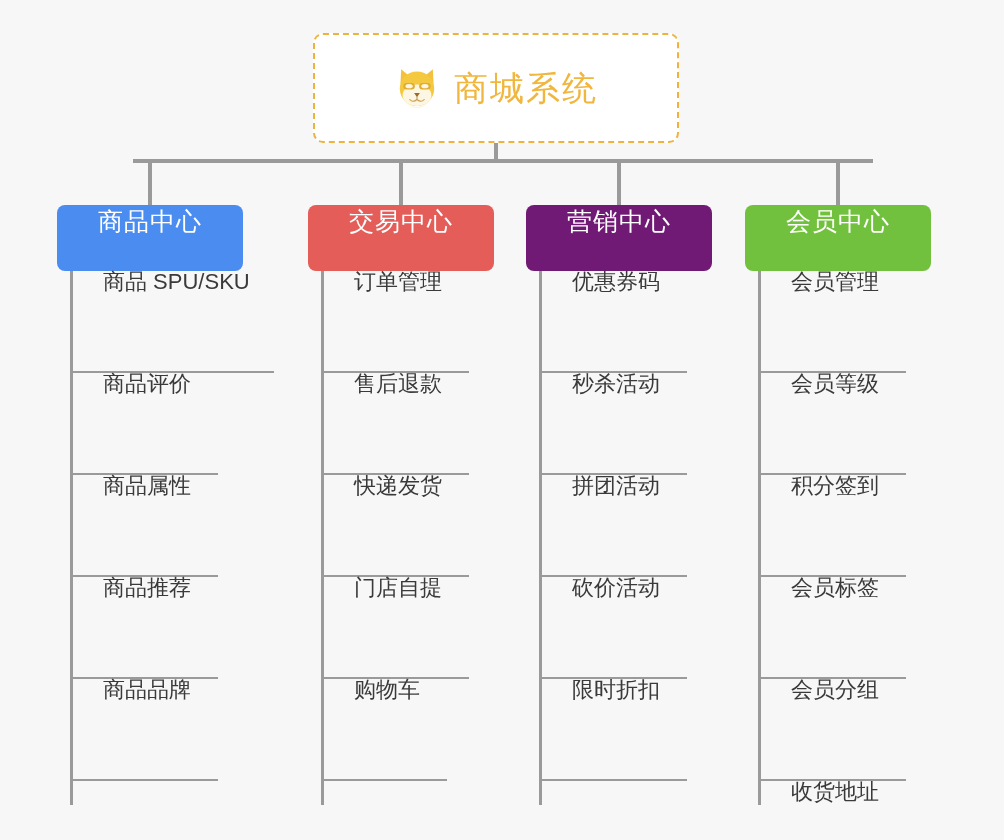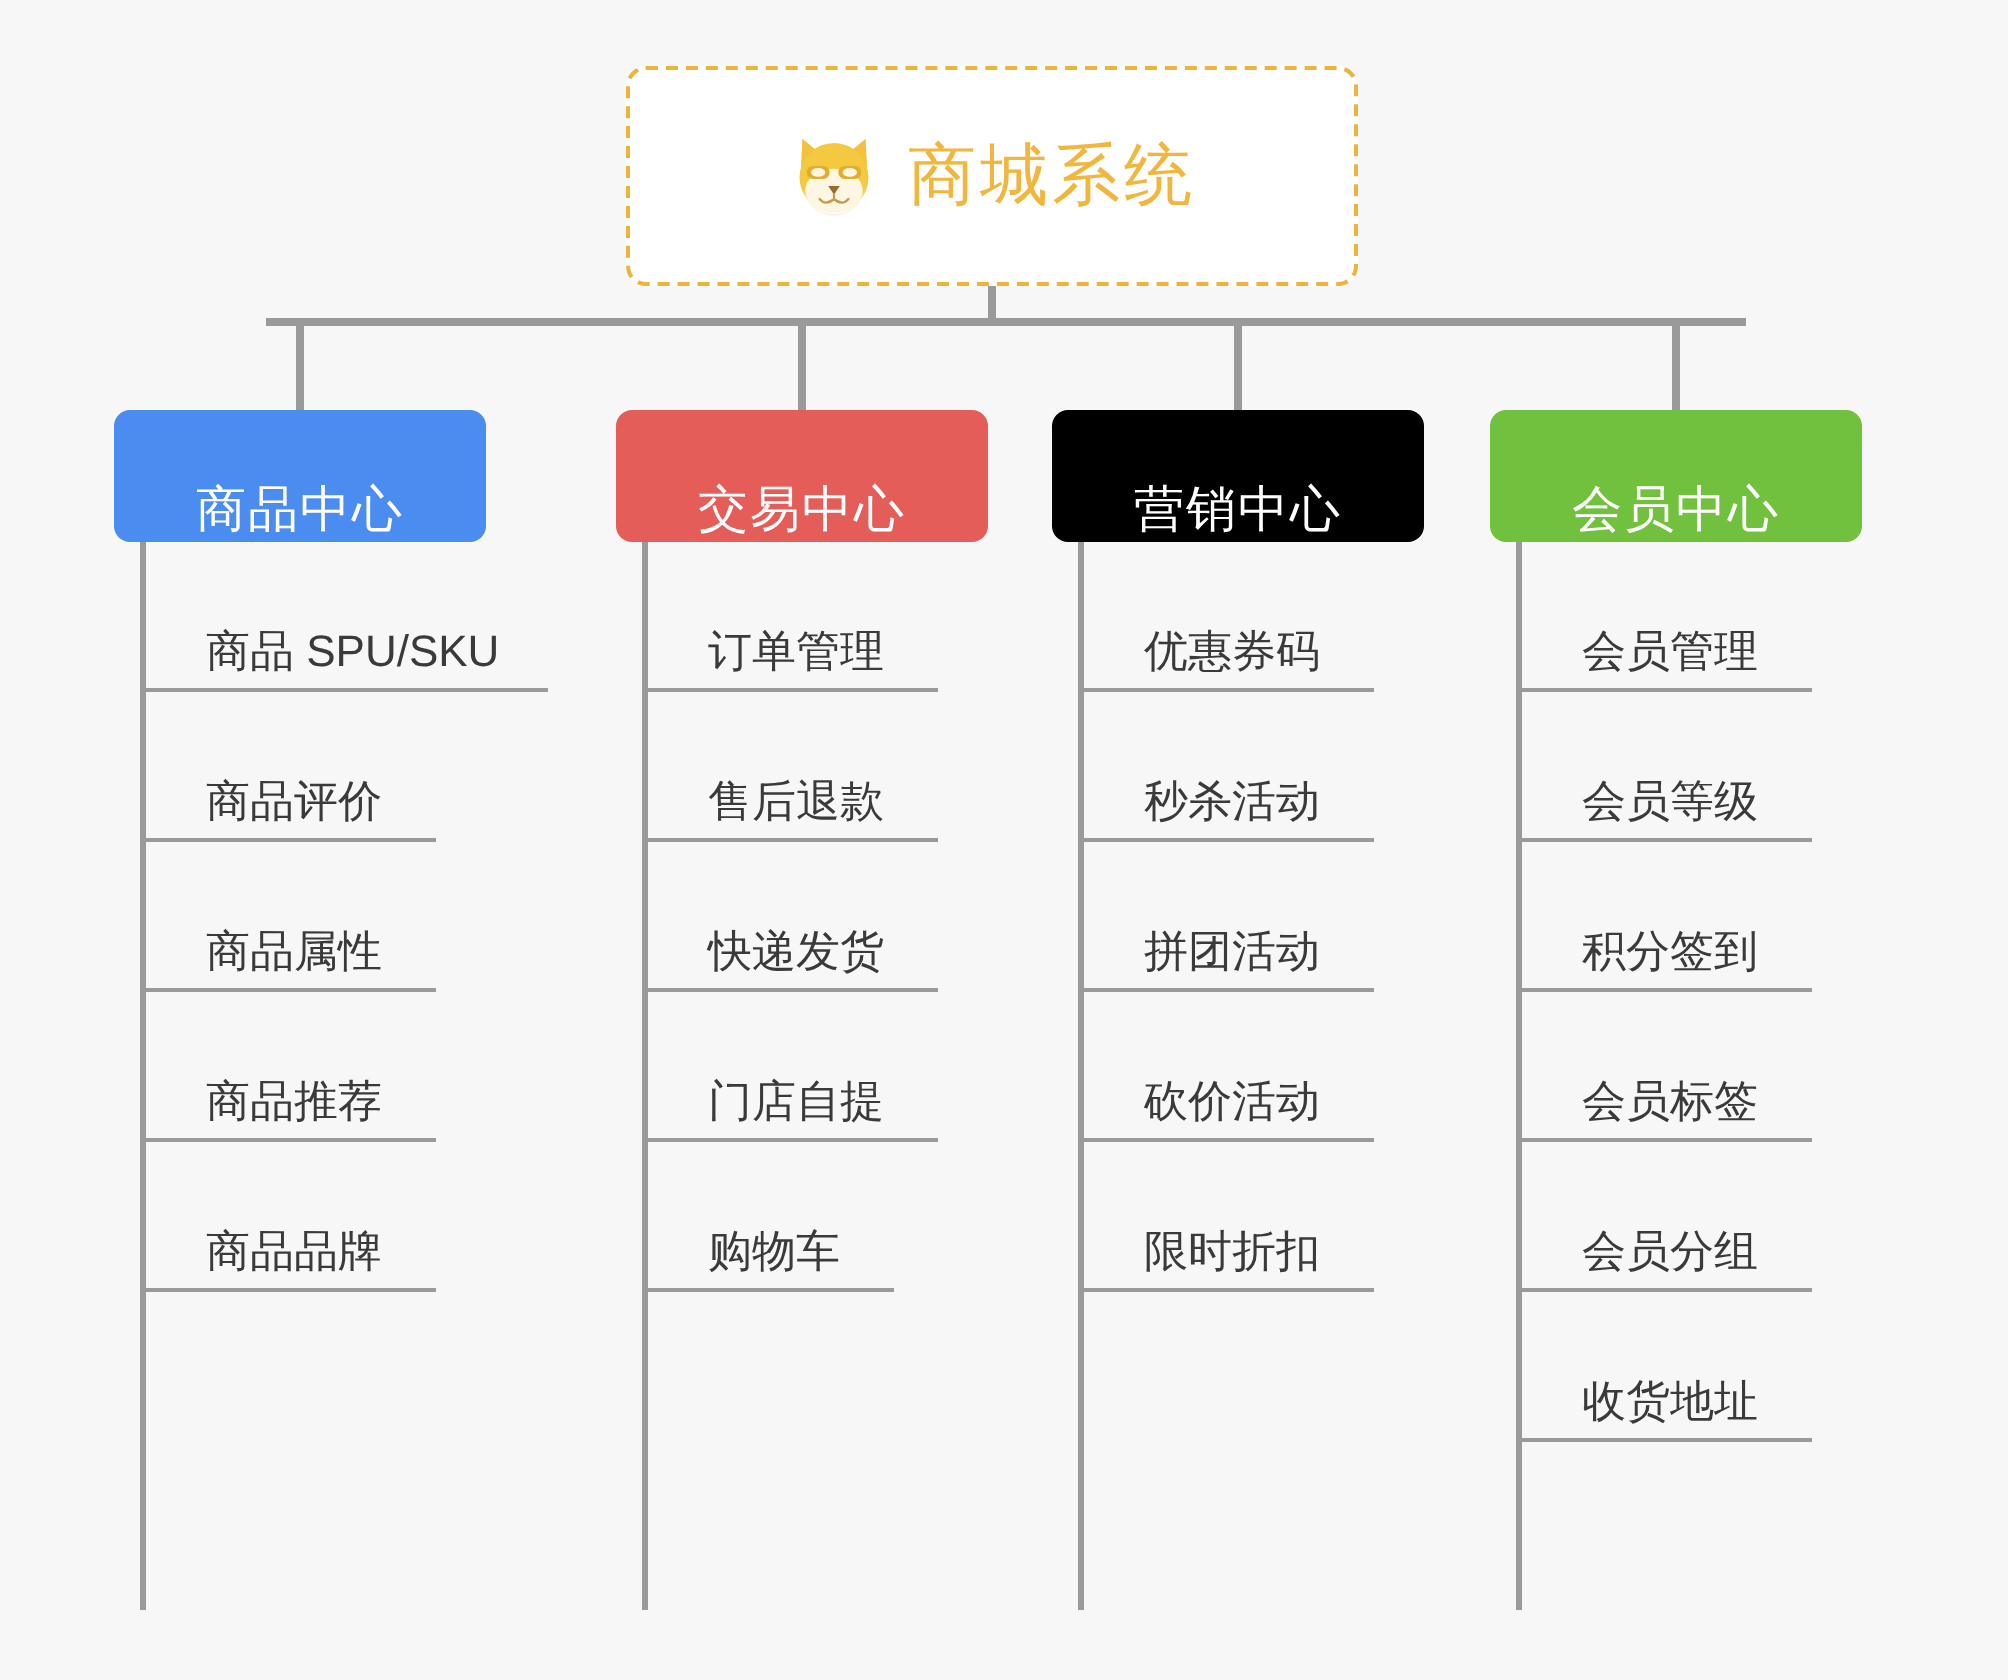--- a/index.html
+++ b/index.html
@@ -80,21 +80,21 @@
 
   
   .column {
     position: absolute;
     top: 205px;
   }
   .cat-box {
     height: 66px;
     border-radius: 8px;
     display: flex;
-    align-items: flex-end;
+    align-items: flex-start;
     justify-content: center;
     color: #ffffff;
     font-size: 25px;
     letter-spacing: 1px;
     box-sizing: border-box;
   }
 
   
   .leaf-list {
     position: relative;
@@ -103,24 +103,24 @@
   }
   .trunk {                     
     position: absolute;
     left: 13px;
     top: 0px;
     width: 3px;
     background: #9a9a9a;
   }
   .leaf {
     position: relative;
-    height: 75px;
+    height: 102px;
     box-sizing: border-box;
     display: flex;
-    align-items: flex-end;
+    align-items: flex-start;
     padding-left: 46px;
   }
   .leaf-label {
     font-size: 22px;
     color: #3a3a3a;
     line-height: 1;
     padding-bottom: 9px;
     white-space: nowrap;
   }
   .leaf-underline {
@@ -221,21 +221,21 @@
             <span class="leaf-label">门店自提</span>
             <div class="leaf-underline" style="width: 148px; background: rgb(154, 154, 154);"></div>
           </div>
           <div class="leaf">
             <span class="leaf-label">购物车</span>
             <div class="leaf-underline" style="width: 126px; background: rgb(154, 154, 154);"></div>
           </div>
         </div>
       </div>
       <div class="column" style="left: 526px; width: 186px;">
-        <div class="cat-box" style="background: #000000;">
+        <div class="cat-box" style="background: #701a75;">
           <span>营销中心</span>
         </div>
         <div class="leaf-list">
           <div class="trunk" style="background: rgb(154, 154, 154); height: 534px;"></div>
           <div class="leaf">
             <span class="leaf-label">优惠券码</span>
             <div class="leaf-underline" style="width: 148px; background: rgb(154, 154, 154);"></div>
           </div>
           <div class="leaf">
             <span class="leaf-label">秒杀活动</span>

